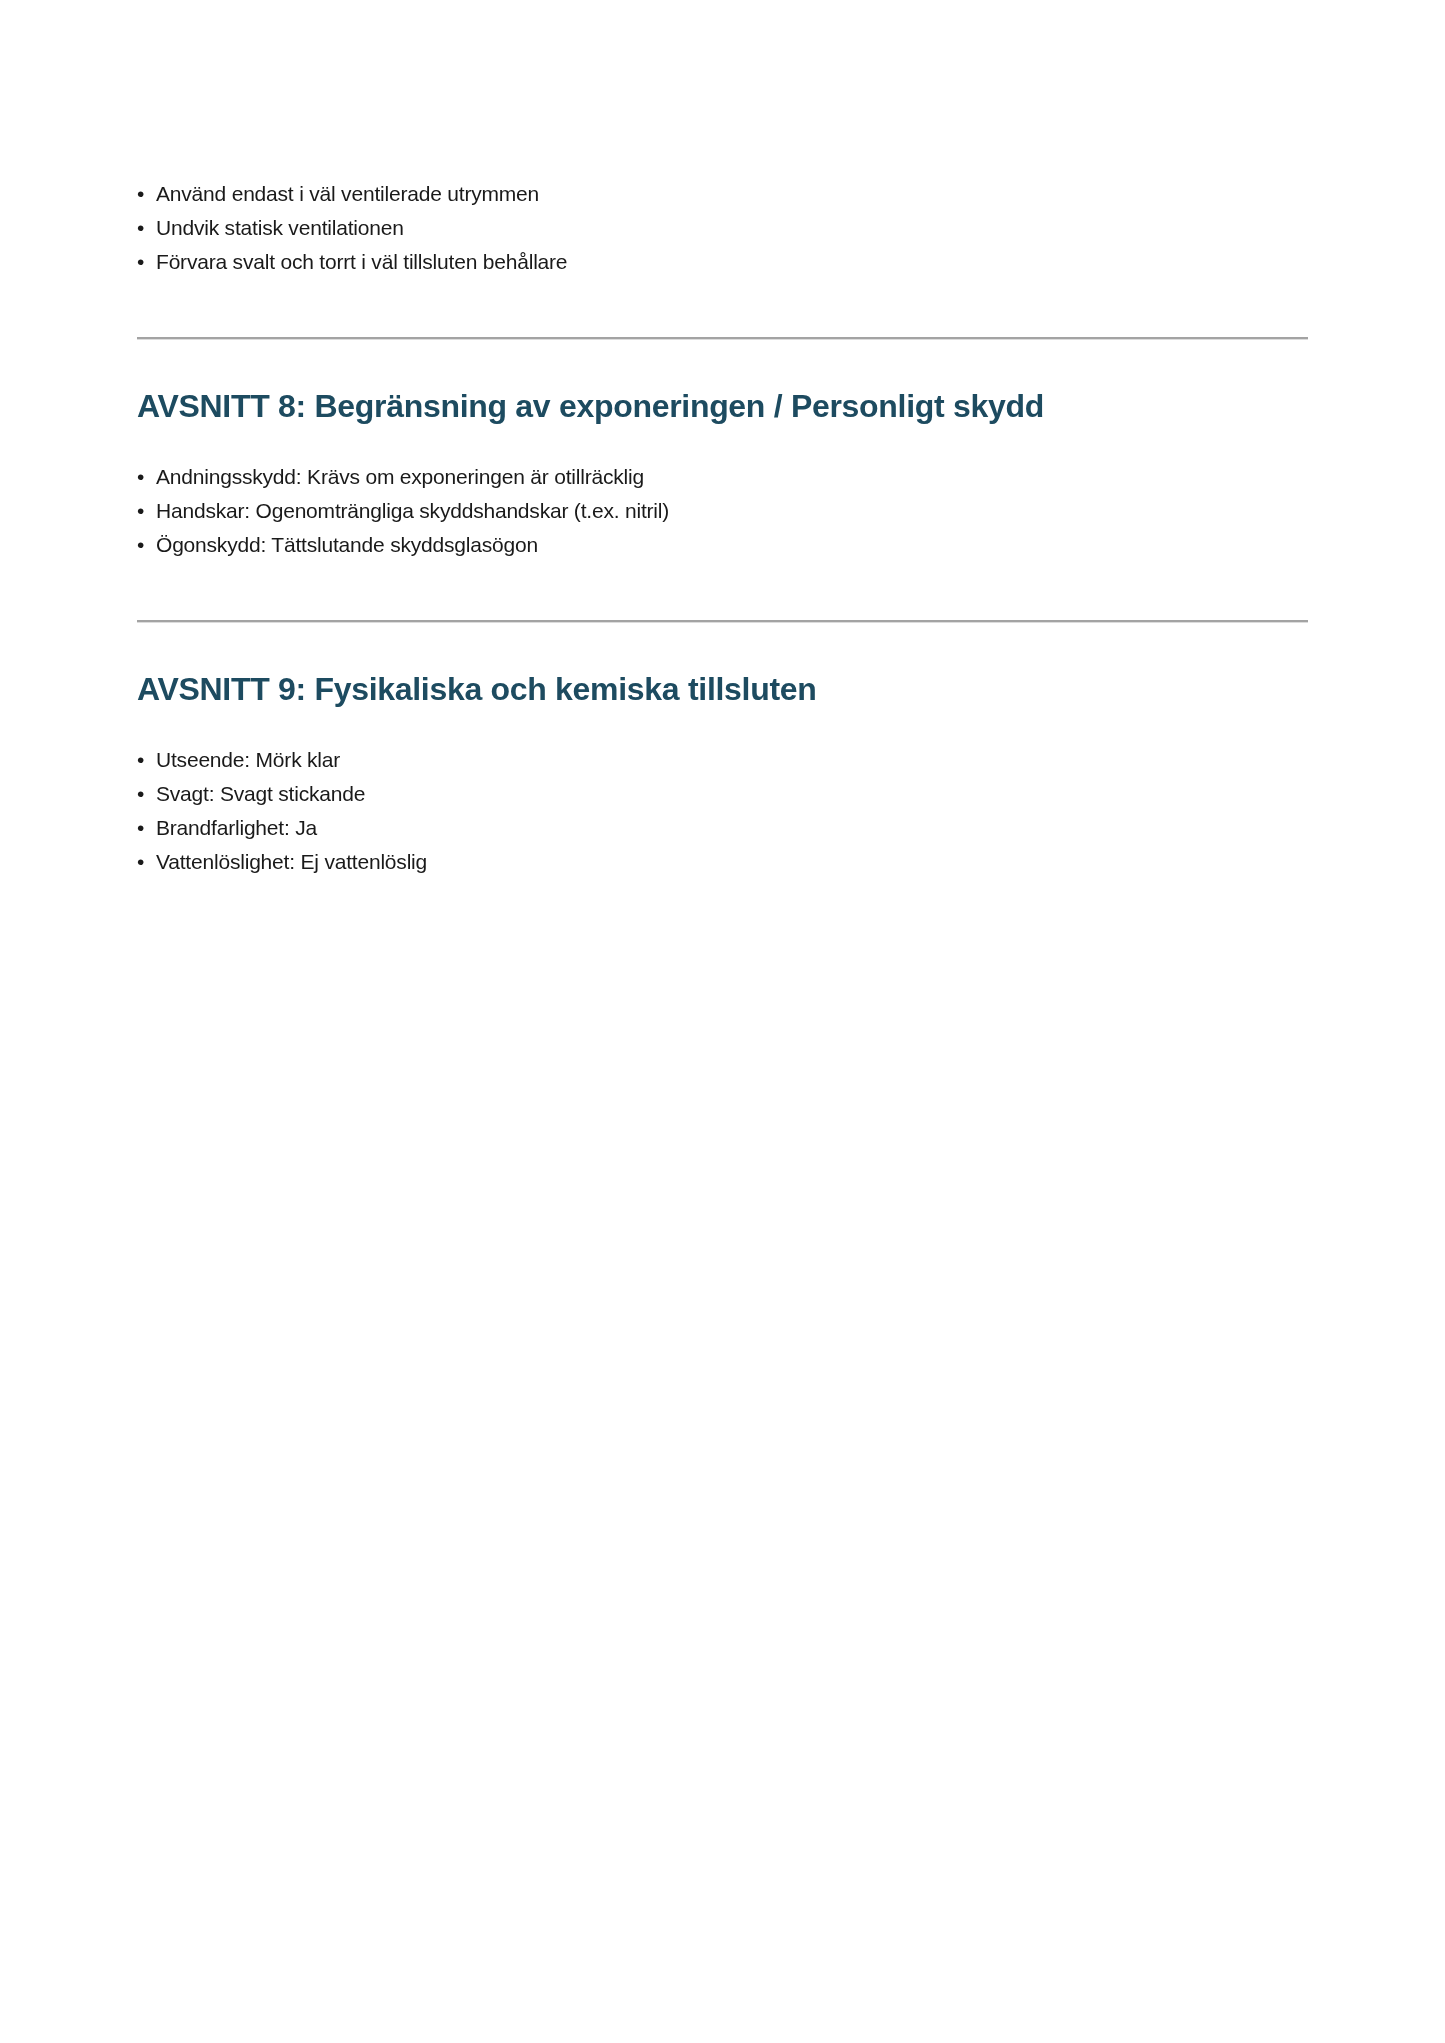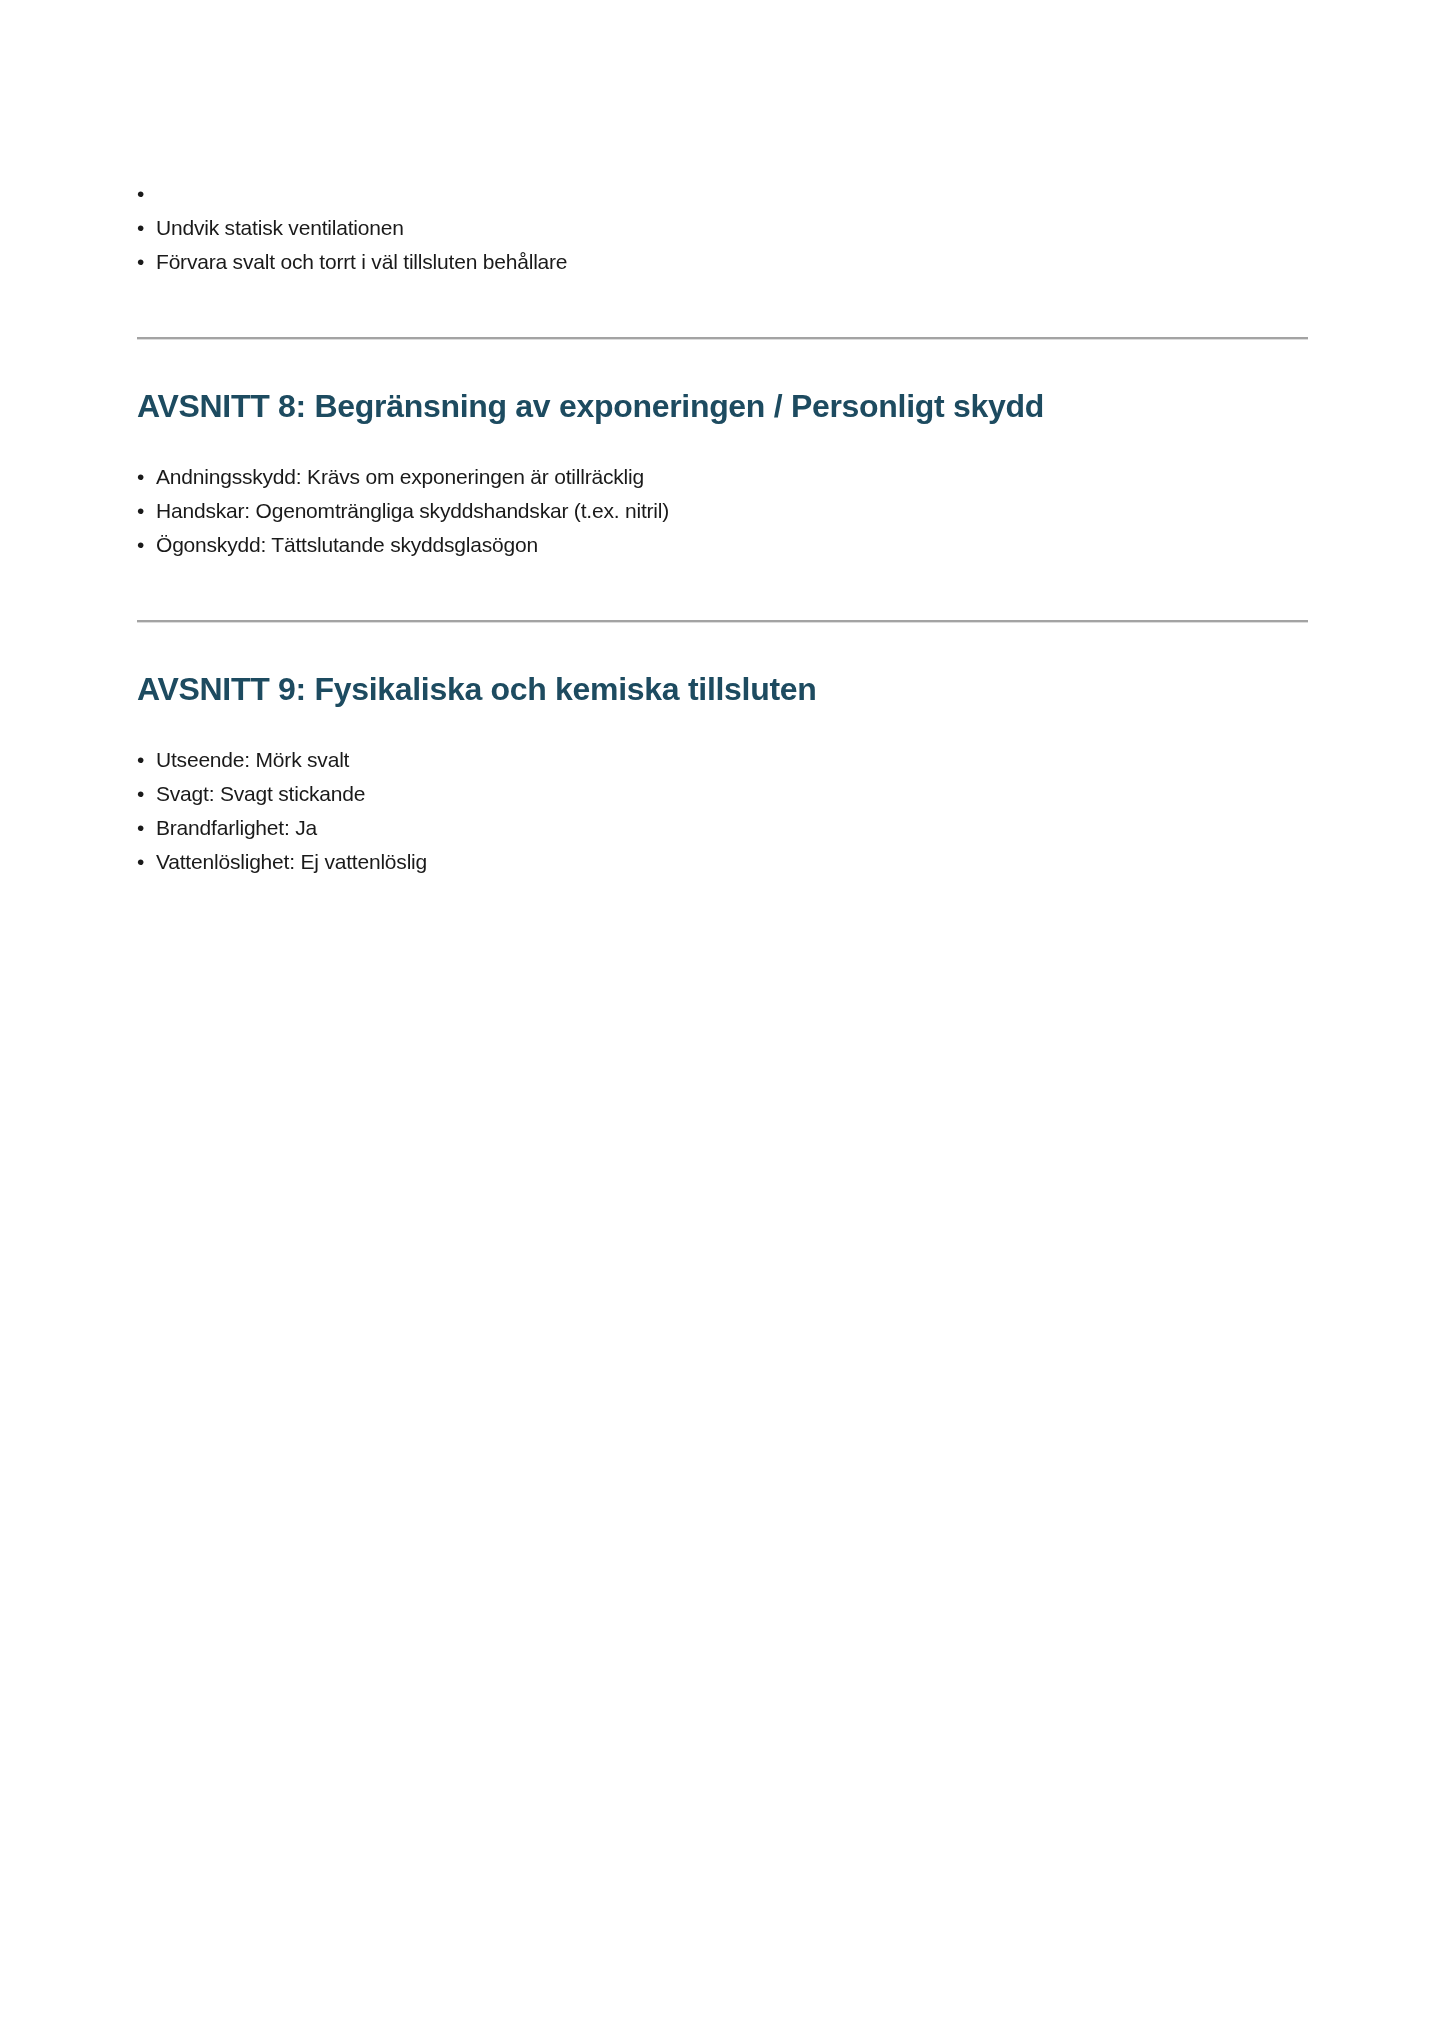--- a/index.html
+++ b/index.html
@@ -56,20 +56,21 @@
   }
 </style>
 </head>
 <body>
 
 <div class="page">
 
   <ul class="bullets">
     <li>
         <span class="marker">•</span>
+        <span>Använd endast i väl ventilerade utrymmen</span>
       </li>
     <li>
         <span class="marker">•</span>
         <span>Undvik statisk ventilationen</span>
       </li>
     <li>
         <span class="marker">•</span>
         <span>Förvara svalt och torrt i väl tillsluten behållare</span>
       </li>
   </ul>
@@ -93,21 +94,21 @@
       </li>
   </ul>
 
   <hr class="divider">
 
   <h2 class="heading">AVSNITT 9: Fysikaliska och kemiska tillsluten</h2>
 
   <ul class="bullets after-heading">
     <li>
         <span class="marker">•</span>
-        <span>Utseende: Mörk svalt</span>
+        <span>Utseende: Mörk klar</span>
       </li>
     <li>
         <span class="marker">•</span>
         <span>Svagt: Svagt stickande</span>
       </li>
     <li>
         <span class="marker">•</span>
         <span>Brandfarlighet: Ja</span>
       </li>
     <li>

